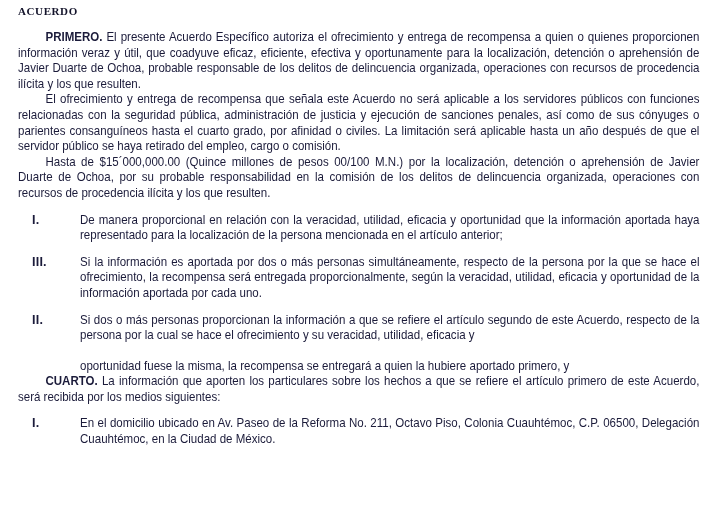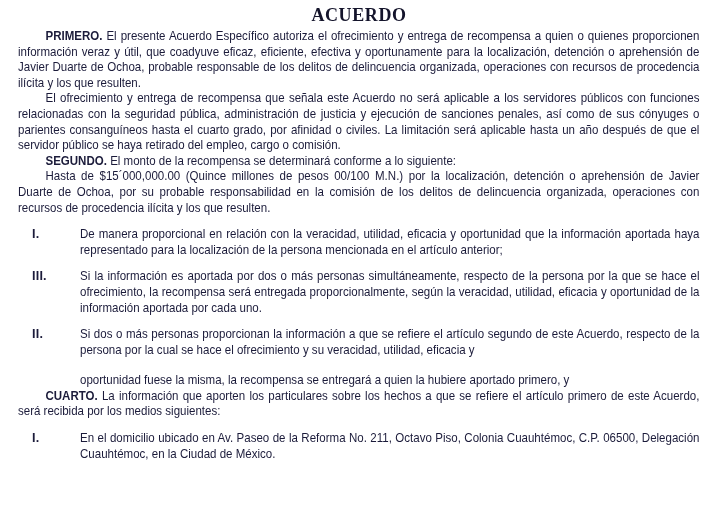--- a/index.html
+++ b/index.html
@@ -22,23 +22,23 @@
     height: 524px;
     background: #ffffff;
     box-sizing: border-box;
     padding: 0 18px 0 18px;
   }
 
   
   .doc-title {
     font-family: "Liberation Serif", "DejaVu Serif", serif;
     font-weight: bold;
-    font-size: 18px;
+    font-size: 11px;
     letter-spacing: 0.6px;
-    text-align: center;
+    text-align: left;
     margin: 5px 0 0 0;
     padding: 0;
     color: #14142b;
   }
 
   
   .para {
     font-size: 12.6px;
     line-height: 15.6px;
     text-align: justify;
@@ -99,31 +99,28 @@
     width: 109.2%;
   }
 </style>
 </head>
 <body>
 
 <div class="page">
 
   <h1 class="doc-title">ACUERDO</h1>
 
-  <div class="para-block" style="margin-top:3px;">
+  <div class="para-block" style="margin-top:13px;">
     <p class="para indent"><span class="lead">PRIMERO.</span><span> El presente Acuerdo Específico autoriza el ofrecimiento y entrega de recompensa a quien o quienes proporcionen información veraz y útil, que coadyuve eficaz, eficiente, efectiva y oportunamente para la localización, detención o aprehensión de Javier Duarte de Ochoa, probable responsable de los delitos de delincuencia organizada, operaciones con recursos de procedencia ilícita y los que resulten.</span></p>
   </div>
 
   <div class="para-block">
     <p class="para indent"><span>El ofrecimiento y entrega de recompensa que señala este Acuerdo no será aplicable a los servidores públicos con funciones relacionadas con la seguridad pública, administración de justicia y ejecución de sanciones penales, así como de sus cónyuges o parientes consanguíneos hasta el cuarto grado, por afinidad o civiles. La limitación será aplicable hasta un año después de que el servidor público se haya retirado del empleo, cargo o comisión.</span></p>
   </div>
 
-  <div class="para-block">
-    <p class="para indent"><span class="lead">SEGUNDO.</span><span> El monto de la recompensa se determinará conforme a lo siguiente:</span></p>
-  </div>
 
   <div class="para-block">
     <p class="para indent"><span>Hasta de $15´000,000.00 (Quince millones de pesos 00/100 M.N.) por la localización, detención o aprehensión de Javier Duarte de Ochoa, por su probable responsabilidad en la comisión de los delitos de delincuencia organizada, operaciones con recursos de procedencia ilícita y los que resulten.</span></p>
   </div>
 
 
   <ul class="rlist">
     <li class="rlist-item">
       <span class="num">I.</span>
       <span class="txt">De manera proporcional en relación con la veracidad, utilidad, eficacia y oportunidad que la información aportada haya representado para la localización de la persona mencionada en el artículo anterior;</span>

